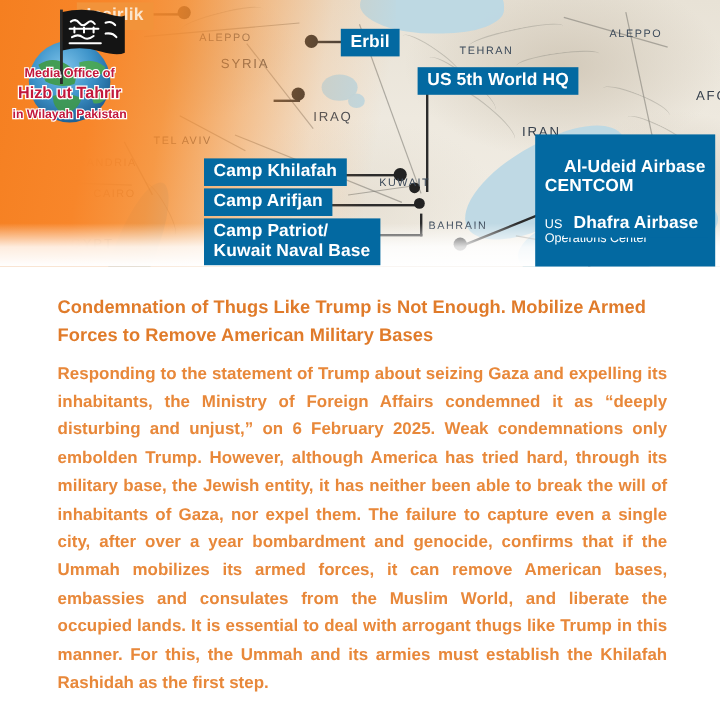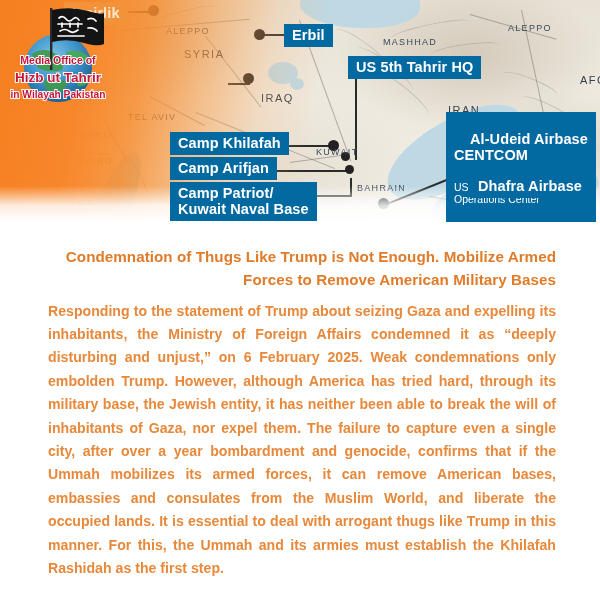--- a/index.html
+++ b/index.html
@@ -141,21 +141,21 @@
   
   .content {
     position: relative;
     padding: 24px 44px 0 48px;
   }
   .headline {
     color: #e07b2a;
     font-size: 15.2px;
     font-weight: 700;
     line-height: 1.5;
-    text-align: right;
+    text-align: left;
     letter-spacing: .05px;
   }
   .body-text {
     margin-top: 8px;
     color: #e8883a;
     font-size: 14.1px;
     font-weight: 700;
     line-height: 1.66;
     text-align: justify;
     letter-spacing: .02px;
@@ -222,30 +222,30 @@
 
   <div class="geo" style="left:166px; top:26px;">ALEPPO</div>
   <div class="geo country" style="left:184px; top:48px;">SYRIA</div>
   <div class="geo country" style="left:261px; top:92px;">IRAQ</div>
   <div class="geo" style="left:128px; top:112px;">TEL AVIV</div>
   <div class="geo faded" style="left:44px; top:130px;">ALEXANDRIA</div>
   <div class="geo faded" style="left:78px; top:156px;">CAIRO</div>
   <div class="geo country" style="left:50px; top:198px;">EGYPT</div>
   <div class="geo" style="left:316px; top:147px;">KUWAIT</div>
   <div class="geo" style="left:357px; top:183px;">BAHRAIN</div>
-  <div class="geo" style="left:383px; top:37px;">MASHHAD</div>
+  <div class="geo" style="left:383px; top:37px;">TEHRAN</div>
   <div class="geo" style="left:508px; top:23px;">ALEPPO</div>
-  <div class="geo country" style="left:448px; top:104px;">IRAN</div>
+  <div class="geo country" style="left:435px; top:104px;">IRAN</div>
   <div class="geo country" style="left:580px; top:74px;">AFG</div>
 
   <div class="orange-wash"></div>
 
   <div class="callout dim" style="left:64px; top:2px; z-index:12;">Incirlik</div>
   <div class="callout" style="left:284px; top:24px; z-index:12;">Erbil</div>
-  <div class="callout" style="left:348px; top:56px; z-index:12;">US 5th Tahrir HQ</div>
+  <div class="callout" style="left:348px; top:56px; z-index:12;">US 5th World HQ</div>
   <div class="callout" style="left:170px; top:132px; z-index:12;">Camp Khilafah</div>
   <div class="callout" style="left:170px; top:157px; z-index:12;text-align:right;">Camp Arifjan</div>
   <div class="callout" style="left:170px; top:182px; z-index:12;">Camp Patriot/
 Kuwait Naval Base</div>
   <div class="callout" style="left:446px; top:112px; z-index:12;">
     <span>Al-Udeid Airbase
 CENTCOM</span>
     <span class="sub">US Combined Air
 Operations Center</span>
   </div>

